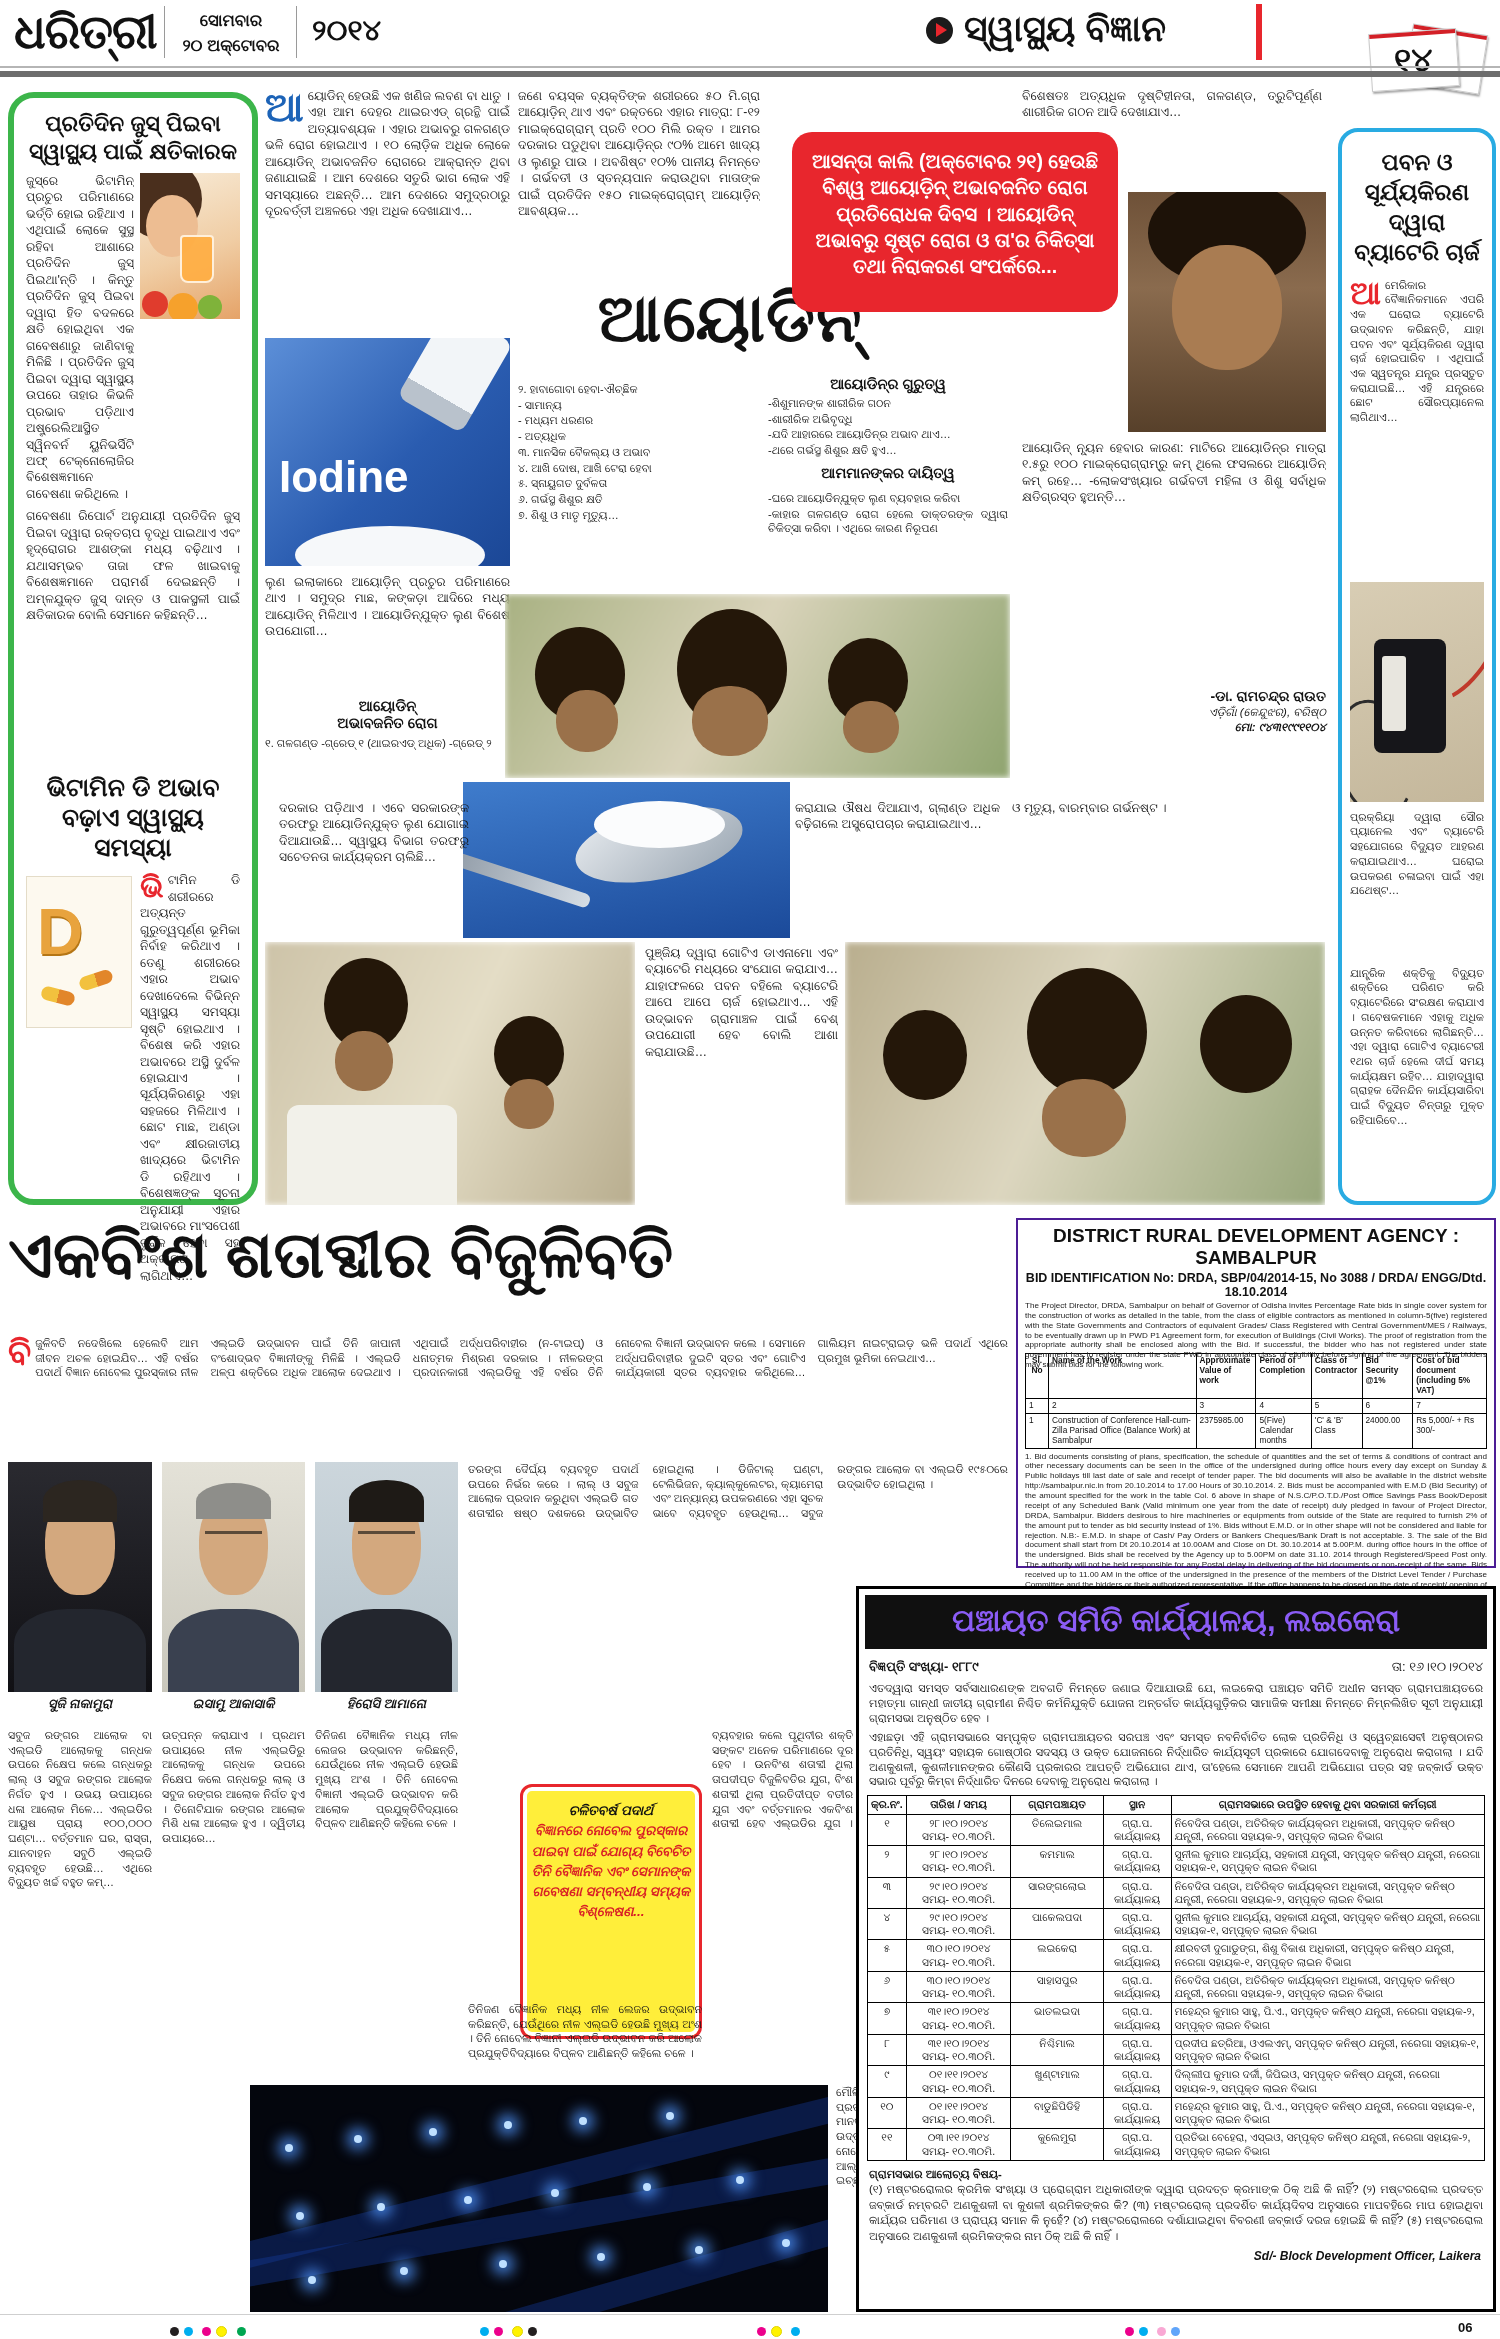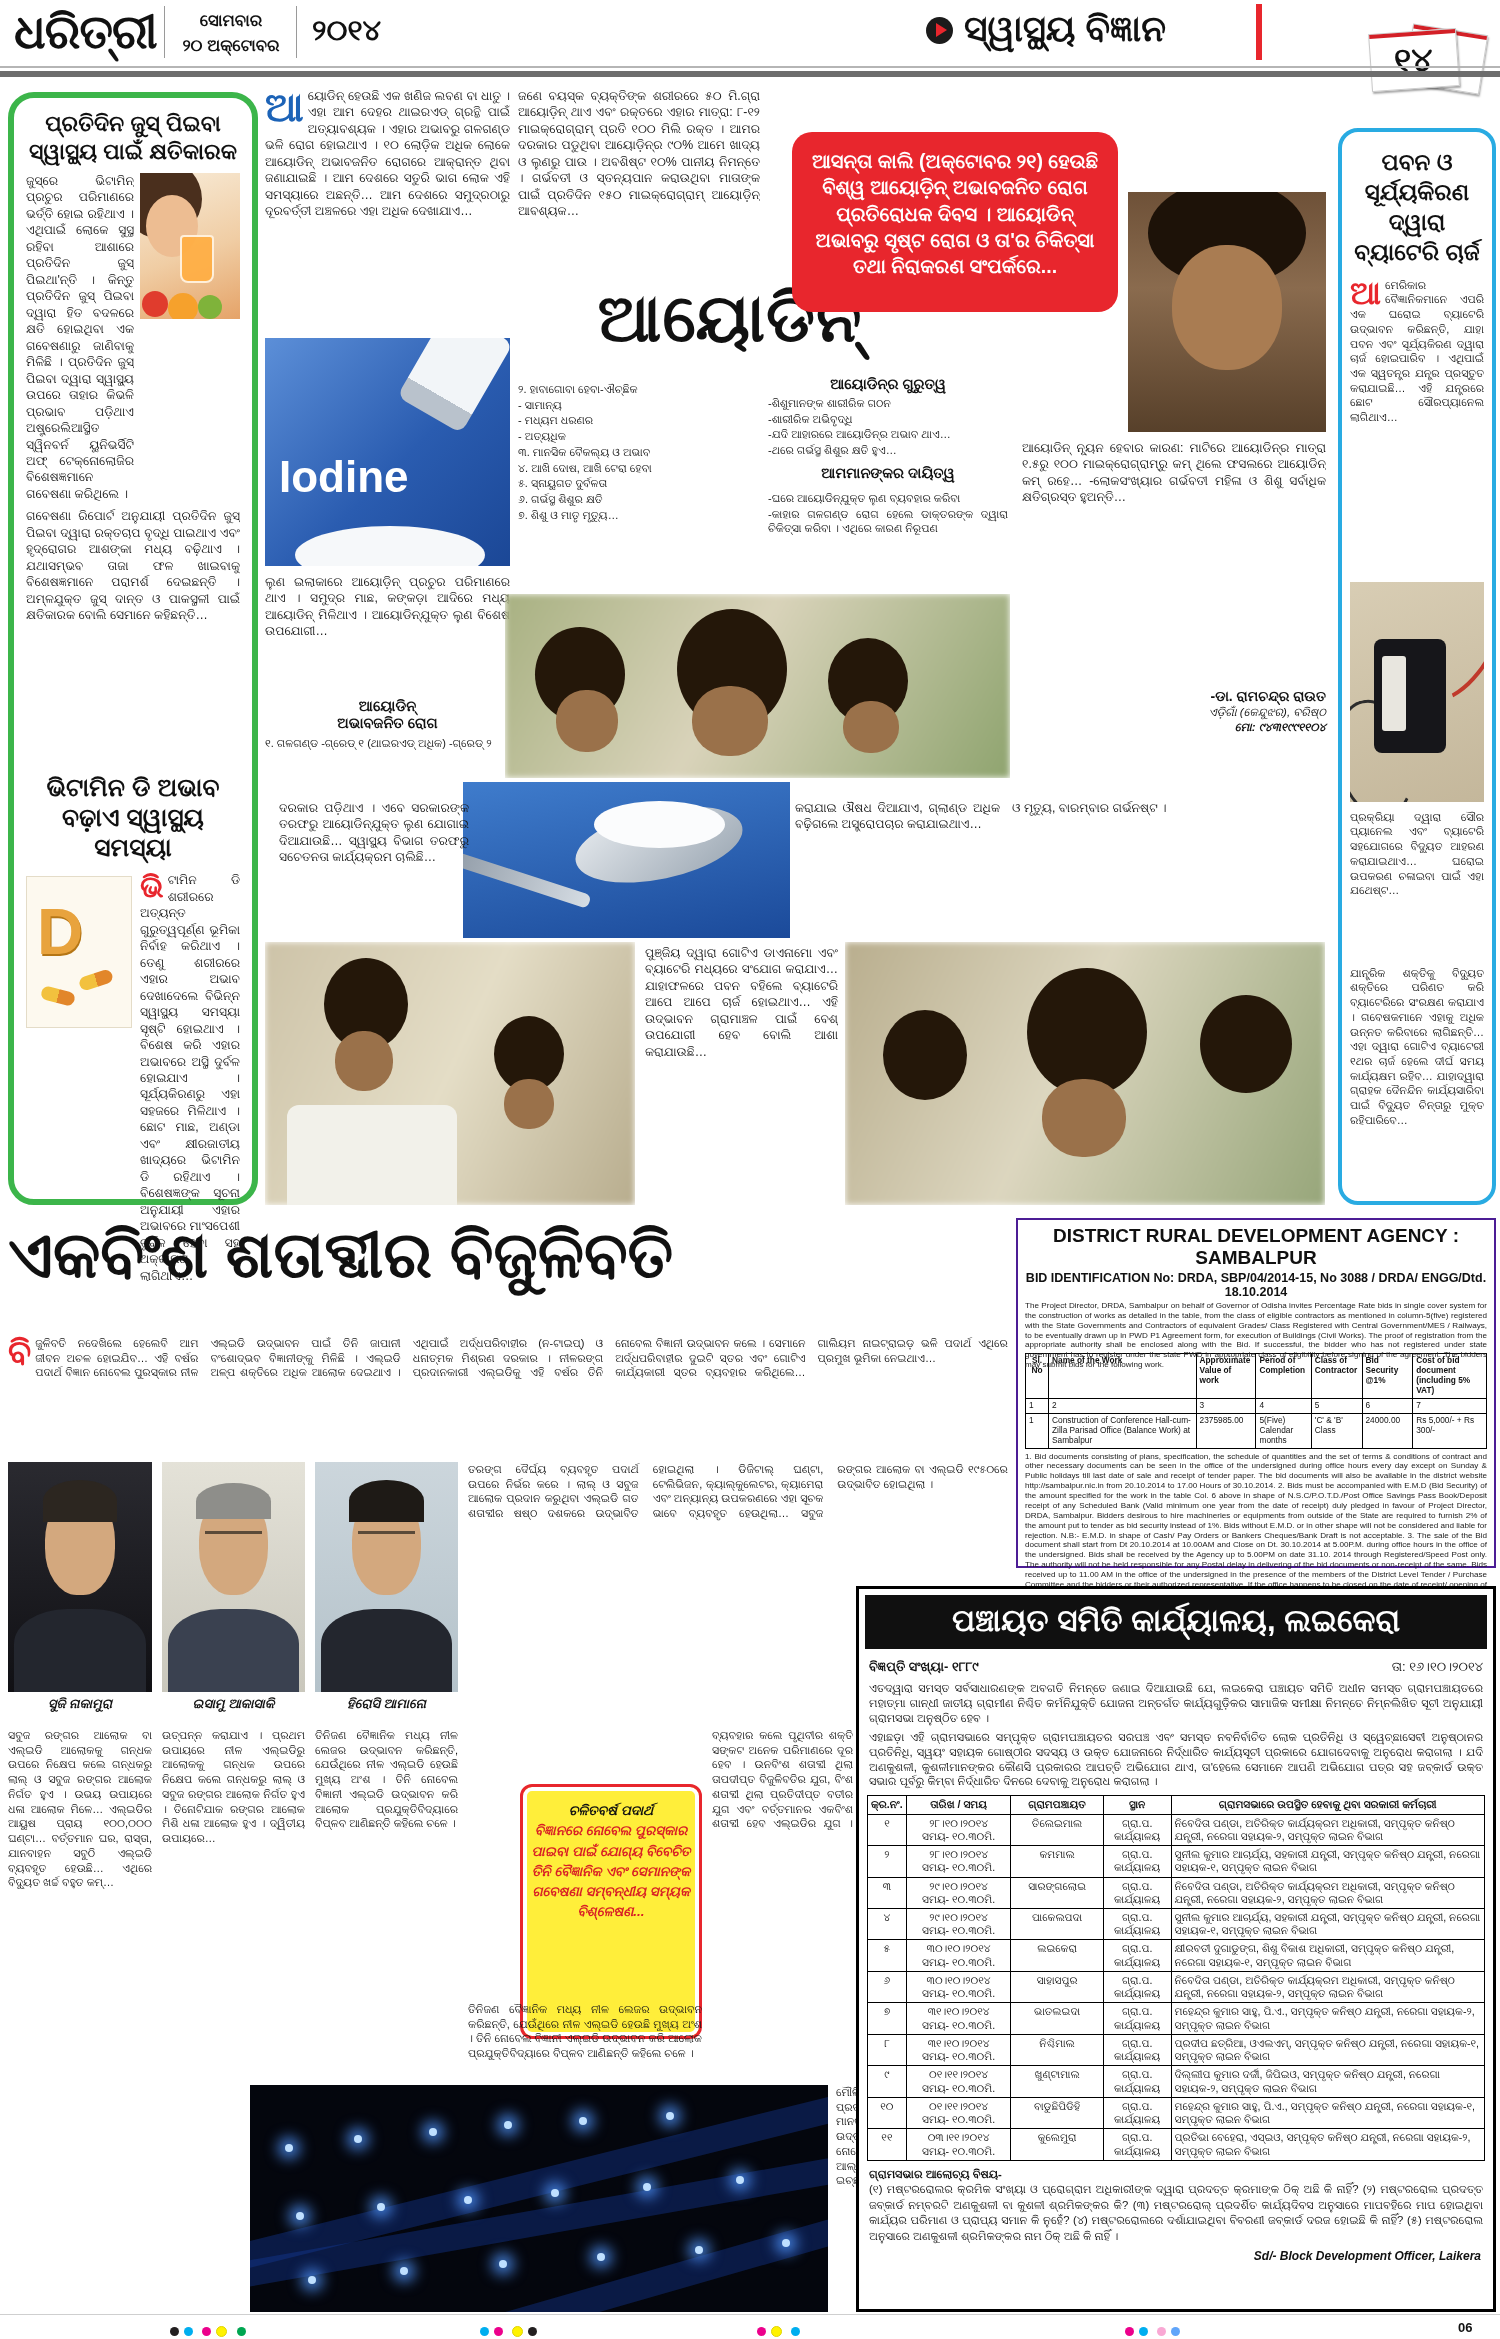--- a/index.html
+++ b/index.html
@@ -29,21 +29,21 @@
   .page-leaf .redtop{position:absolute;top:0;left:0;right:0;height:4px;background:#d32027;}
   .page-num{position:absolute;font-size:33px;font-weight:bold;}
   .rule1{height:2px;background:#b5b5b5;}
   .rule2{height:6px;background:#6d6d6d;}
   
   .green-box{border:6px solid #3cb54a;border-radius:26px;background:#fff;padding:12px 12px;}
   .blue-box{border:4px solid #29abe2;border-radius:20px;background:#fff;padding:10px 8px;}
   .red-box{background:#e8262d;border-radius:20px;color:#fff;padding:16px 18px;}
   .yellow-box{background:#ffee3a;border:3px solid #e8262d;border-radius:12px;
               box-shadow:inset 0 0 0 4px #fff;padding:14px 8px;}
-  .black-banner{background:#101010;color:#ffffff;}
+  .black-banner{background:#101010;color:#8b5cf6;}
   
   .h-juice{font-size:22px;font-weight:bold;line-height:1.25;}
   .h-vitd{font-size:25px;font-weight:bold;line-height:1.2;}
   .h-iodine{font-size:66px;font-weight:bold;letter-spacing:1px;}
   .h-led{font-size:64px;font-weight:bold;letter-spacing:0;}
   .h-batt{font-size:23px;font-weight:bold;line-height:1.3;}
   .h-sub{font-size:14.5px;font-weight:bold;}
   .dropcap{float:left;font-weight:bold;line-height:.85;margin:2px 4px 0 0;}
   .dc-blue{color:#1c63b7;font-size:40px;}
   .dc-red{color:#e8262d;font-size:40px;}
@@ -189,20 +189,21 @@
   </div>
 
   <div class="abs txt" style="left:518px;top:88px;width:242px;height:190px;">ଜଣେ ବୟସ୍କ ବ୍ୟକ୍ତିଙ୍କ ଶରୀରରେ ୫୦ ମି.ଗ୍ରା ଆୟୋଡ଼ିନ୍ ଥାଏ ଏବଂ ରକ୍ତରେ ଏହାର ମାତ୍ରା: ୮-୧୨ ମାଇକ୍ରୋଗ୍ରାମ୍ ପ୍ରତି ୧୦୦ ମିଲି ରକ୍ତ । ଆମର ଦରକାର ପଡୁଥିବା ଆୟୋଡ଼ିନ୍‌ର ୯୦% ଆମେ ଖାଦ୍ୟ ଓ ଲୁଣରୁ ପାଉ । ଅବଶିଷ୍ଟ ୧୦% ପାନୀୟ ନିମନ୍ତେ । ଗର୍ଭବତୀ ଓ ସ୍ତନ୍ୟପାନ କରାଉଥିବା ମାତାଙ୍କ ପାଇଁ ପ୍ରତିଦିନ ୧୫୦ ମାଇକ୍ରୋଗ୍ରାମ୍ ଆୟୋଡ଼ିନ୍ ଆବଶ୍ୟକ…</div>
 
   <div class="abs h-iodine center" style="left:548px;top:280px;width:364px;">ଆୟୋଡିନ୍</div>
 
   <div class="abs red-box" style="left:792px;top:132px;width:326px;height:180px;box-sizing:border-box;">
     <div style="font-size:19.5px;font-weight:bold;line-height:1.35;text-align:center;">ଆସନ୍ତା କାଲି (ଅକ୍ଟୋବର ୨୧) ହେଉଛି ବିଶ୍ୱ ଆୟୋଡ଼ିନ୍ ଅଭାବଜନିତ ରୋଗ ପ୍ରତିରୋଧକ ଦିବସ । ଆୟୋଡିନ୍ ଅଭାବରୁ ସୃଷ୍ଟ ରୋଗ ଓ ତା'ର ଚିକିତ୍ସା ତଥା ନିରାକରଣ ସଂପର୍କରେ...</div>
   </div>
 
+  <div class="abs txt" style="left:1022px;top:88px;width:300px;height:100px;">ବିଶେଷତଃ ଅତ୍ୟଧିକ ଦୃଷ୍ଟିହୀନତା, ଗଳଗଣ୍ଡ, ତ୍ରୁଟିପୂର୍ଣ୍ଣ ଶାରୀରିକ ଗଠନ ଆଦି ଦେଖାଯାଏ…</div>
 
   <div class="photo ph-child" style="left:1128px;top:192px;width:198px;height:240px;">
     <div class="hair"></div>
       <div class="face"></div>
   </div>
 
   <div class="abs txt small list-block" style="left:518px;top:382px;width:242px;height:206px;">
       <div>୨. ହାବାଗୋବା ହେବା-ଐଚ୍ଛିକ</div>
       <div>- ସାମାନ୍ୟ</div>
       <div>- ମଧ୍ୟମ ଧରଣର</div>

